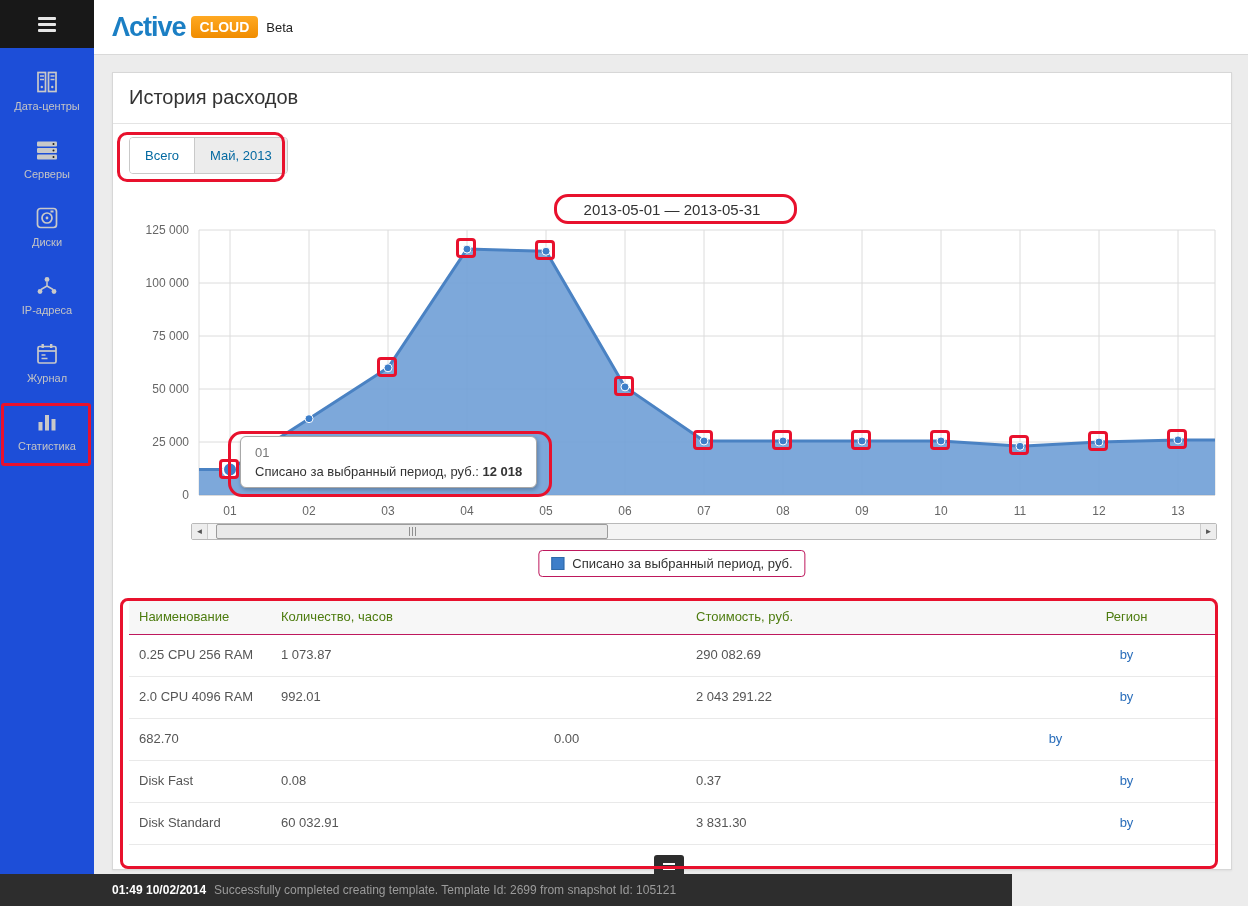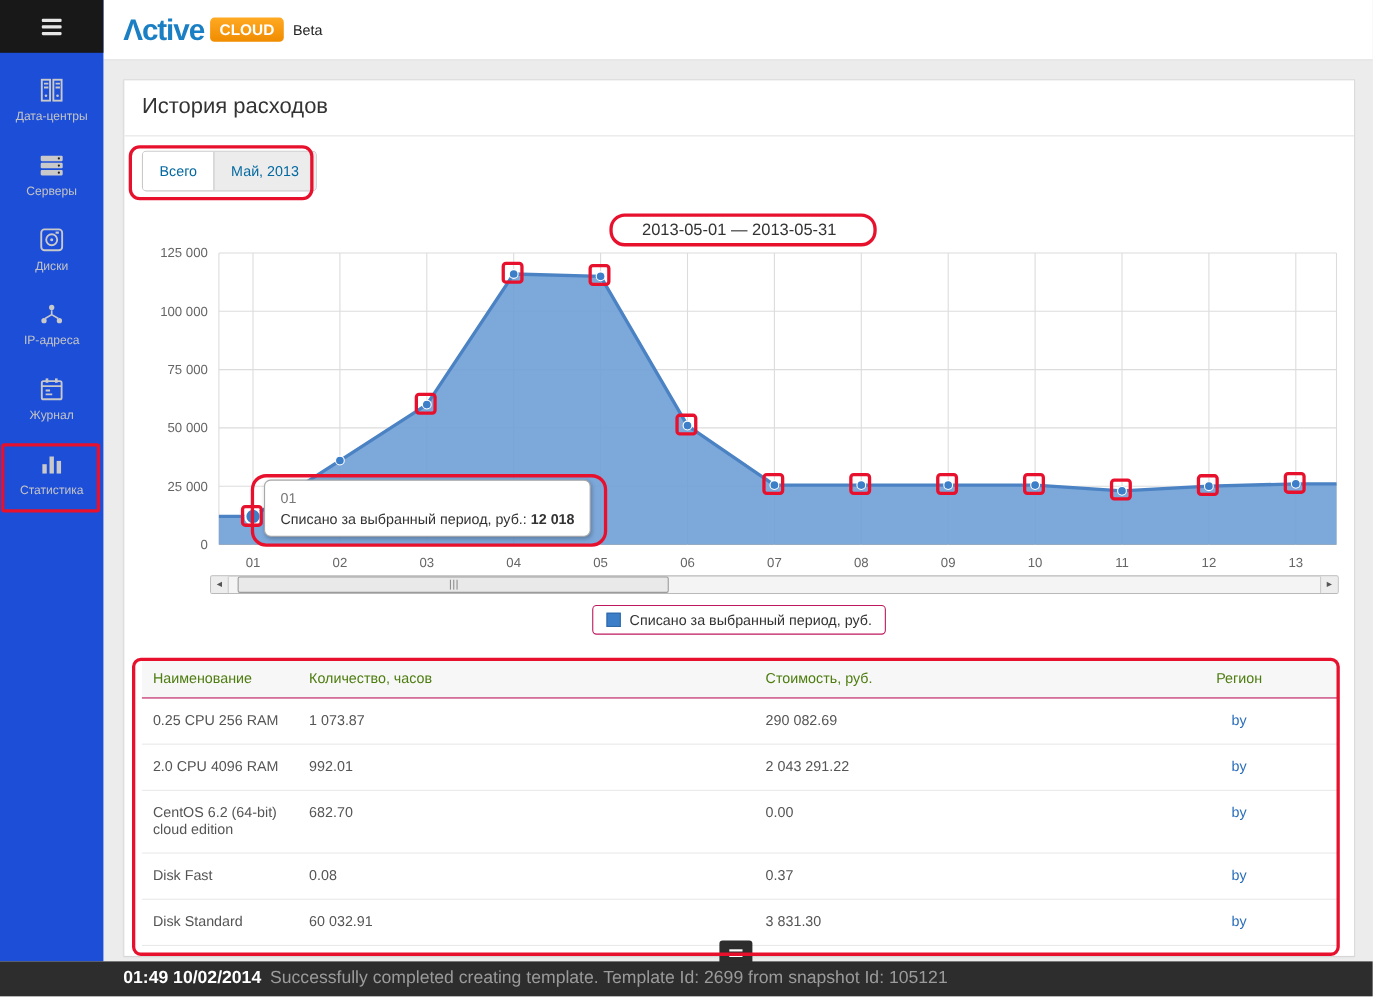--- a/index.html
+++ b/index.html
@@ -54,21 +54,21 @@
   .table { position:absolute; left:16px; top:526px; width:1088px; font-size:13px; color:#555; }
   .t-head, .t-row { display:flex; }
   .t-head { background:#f7f7f7; border-bottom:1px solid #be185d; color:#4d7c0f; font-weight:normal; }
   .t-head .t-cell { padding:10px; }
   .t-row { border-bottom:1px solid #e9e9e9; }
   .t-row .t-cell { padding:12px 10px 14px; }
   .c1 { width:142px; } .c2 { width:415px; } .c3 { width:350px; } .c4 { flex:1;text-align:center; }
   .region { color:#2a6ebb; cursor:pointer; }
 
   
-  .statusbar { position:absolute; left:0; bottom:0; width:1248px; height:32px; background:#2d2d2d; display:flex; align-items:center; padding-left:112px; font-size:16px; z-index:6; }
+  .statusbar { position:absolute; left:0; bottom:0; width:1012px; height:32px; background:#2d2d2d; display:flex; align-items:center; padding-left:112px; font-size:12px; z-index:6; }
   .status-time { color:#fff; font-weight:bold; margin-right:8px; white-space:nowrap; }
   .status-msg { color:#9b9b9b; white-space:nowrap; }
   .handle { position:absolute; left:654px; top:855px; width:30px; height:22px; background:#2d2d2d; border-radius:3px 3px 0 0; z-index:7; display:flex; flex-direction:column; align-items:center; justify-content:center; gap:3px; cursor:pointer; }
   .handle span { width:12px; height:2px; background:#fff; }
 
   
   .tooltip { position:absolute; left:240px; top:436px; z-index:20; background:#fff; border:1px solid #a8a8a8; border-radius:6px; box-shadow:1px 2px 4px rgba(0,0,0,.25); padding:8px 14px; font-size:13px; color:#333; white-space:nowrap; }
   .tip-day { color:#777; margin-bottom:4px; }
   .tip-value { font-weight:bold; }
 
@@ -266,21 +266,20 @@
             <div class="t-cell c3">290 082.69</div>
             <div class="t-cell c4 region">by</div>
           </div>
           <div class="t-row">
             <div class="t-cell c1">2.0 CPU 4096 RAM</div>
             <div class="t-cell c2">992.01</div>
             <div class="t-cell c3">2 043 291.22</div>
             <div class="t-cell c4 region">by</div>
           </div>
           <div class="t-row">
-            <div class="t-cell c1">CentOS 6.2 (64-bit) cloud edition</div>
             <div class="t-cell c2">682.70</div>
             <div class="t-cell c3">0.00</div>
             <div class="t-cell c4 region">by</div>
           </div>
           <div class="t-row">
             <div class="t-cell c1">Disk Fast</div>
             <div class="t-cell c2">0.08</div>
             <div class="t-cell c3">0.37</div>
             <div class="t-cell c4 region">by</div>
           </div>

